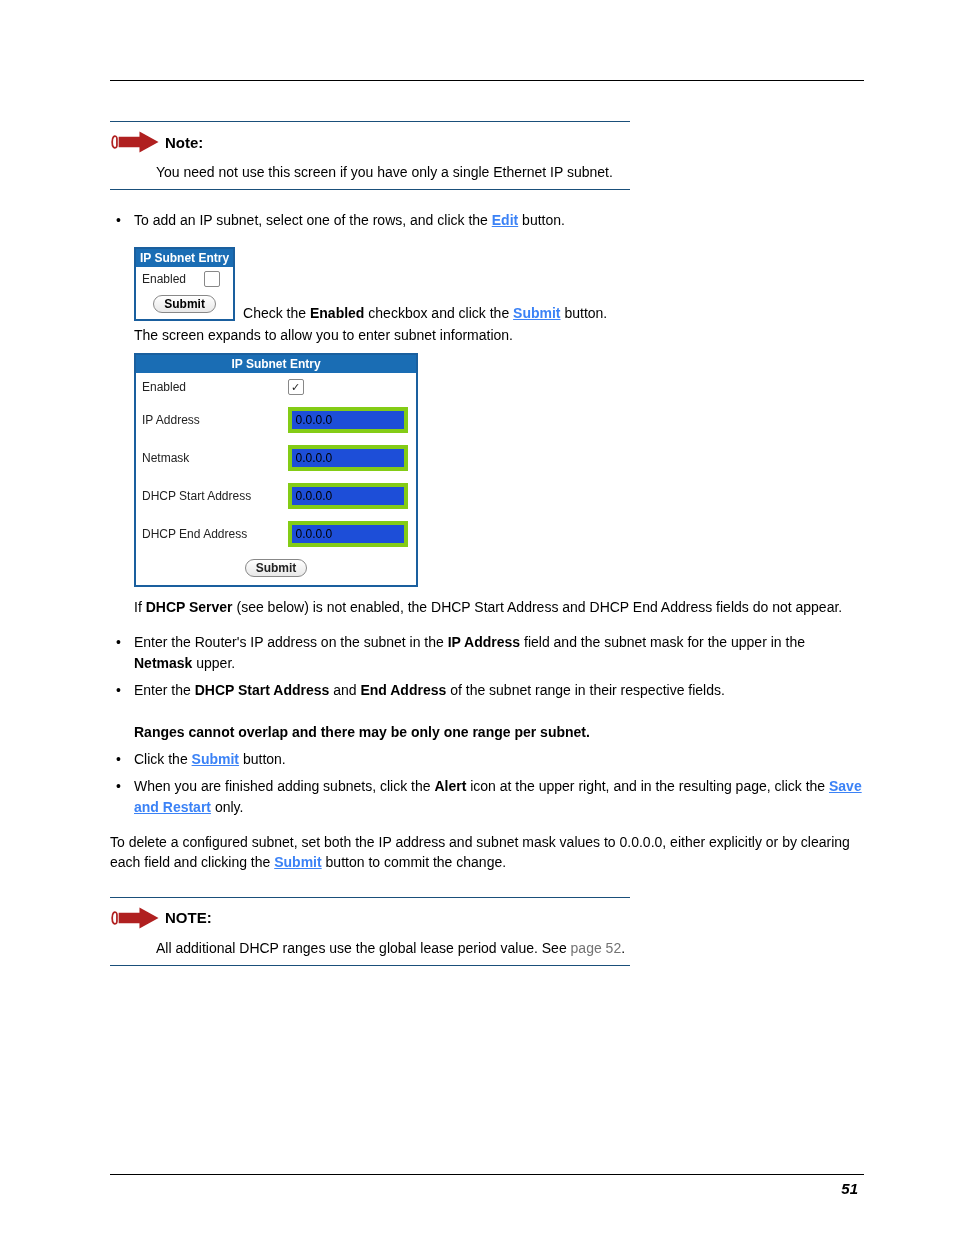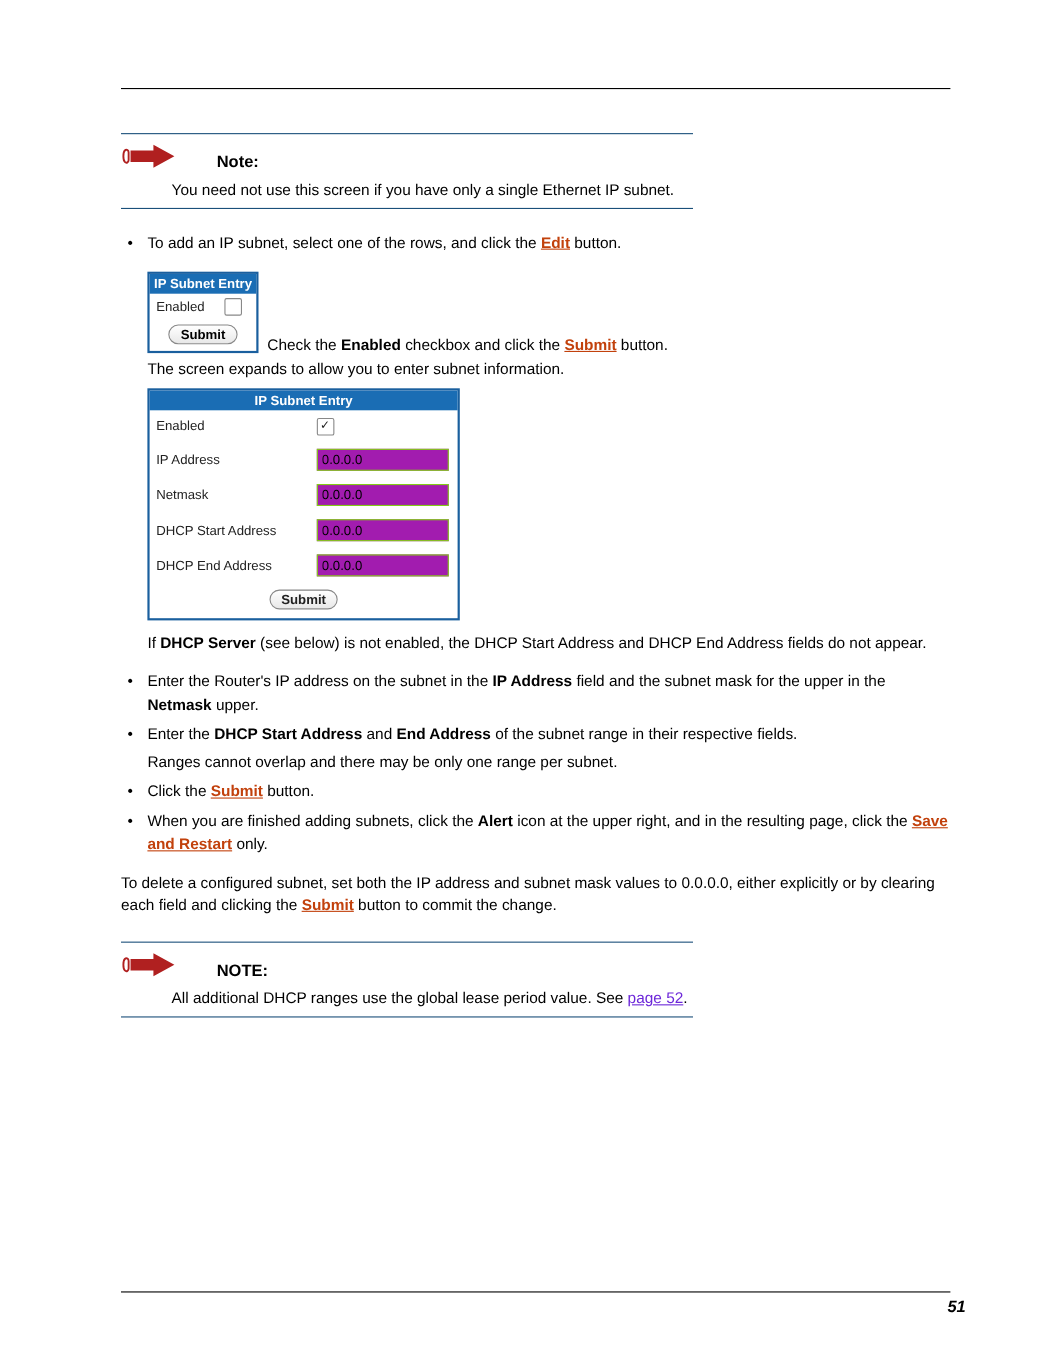--- a/index.html
+++ b/index.html
@@ -24,22 +24,22 @@
   .note-block {
     margin: 0 0 10px 0;
   }
   .note-rule-top {
     border-top: 1px solid #1a4f7a;
     width: 520px;
     margin-bottom: 6px;
   }
   .note-header {
     display: flex;
-    align-items: flex-end;
-    gap: 35px;
+    align-items: center;
+    gap: 3px;
     margin: 0 0 6px 0;
   }
   .pointing-hand {
     width: 52px;
     height: 28px;
     flex-shrink: 0;
   }
   .note-label {
     font-weight: bold;
     font-size: 15px;
@@ -70,28 +70,27 @@
     margin-bottom: 6px;
   }
   ul.bullets > li::before {
     content: "•";
     position: absolute;
     left: 6px;
     top: 0;
     font-size: 14px;
   }
   .link {
-    color: #c2410c;
+    color: #3b82f6;
     font-weight: bold;
     text-decoration: underline;
     cursor: pointer;
   }
   .inline-link {
-    color: #6d28d9;
-    text-decoration: underline;
+    color: #737373;
     cursor: pointer;
   }
   .bold { font-weight: bold; }
 
   
   .subnet-small {
     display: inline-block;
     border: 2px solid #1a5f9e;
     vertical-align: bottom;
     margin: 6px 4px 0 24px;
@@ -163,25 +162,25 @@
   }
   .subnet-large td {
     padding: 6px 6px;
     vertical-align: middle;
     color: #222;
   }
   .subnet-large td:first-child {
     width: 52%;
   }
   .txt {
-    border: 1px solid #84cc16;
+    border: 4px solid #84cc16;
     padding: 2px 4px;
     width: 120px;
     font-size: 12px;
-    background: #a21caf;
+    background: #1d4ed8;
     box-sizing: border-box;
   }
   .subnet-large .btnrow td {
     text-align: center;
     padding: 6px 0 8px 0;
   }
 
   p.dhcp-note {
     margin: 8px 0 14px 24px;
     line-height: 1.5;
@@ -190,21 +189,21 @@
   .footer-rule {
     border-top: 1px solid #000;
     position: absolute;
     bottom: 60px;
     left: 110px;
     right: 90px;
   }
   .page-num {
     position: absolute;
     bottom: 38px;
-    right: 76px;
+    right: 96px;
     font-style: italic;
     font-weight: bold;
     font-size: 15px;
   }
 </style>
 </head>
 <body>
 
 <div class="page">
 
@@ -282,21 +281,21 @@
   <p class="dhcp-note">
     <span>If </span><span class="bold">DHCP Server</span><span> (see below) is not enabled, the DHCP Start Address and DHCP End Address fields do not appear.</span>
   </p>
 
   <ul class="bullets">
     <li>
       <span>Enter the Router's IP address on the subnet in the </span><span class="bold">IP Address</span><span> field and the subnet mask for the upper in the </span><span class="bold">Netmask</span><span> upper.</span>
     </li>
     <li>
       <span>Enter the </span><span class="bold">DHCP Start Address</span><span> and </span><span class="bold">End Address</span><span> of the subnet range in their respective fields.</span>
-      <div style="margin-top:4px;">Ranges cannot overlap and there may be only one range per subnet.</div>
+      <div style="margin-top:21px;font-weight:bold;">Ranges cannot overlap and there may be only one range per subnet.</div>
     </li>
     <li>
       <span>Click the </span><span class="link">Submit</span><span> button.</span>
     </li>
     <li>
       <span>When you are finished adding subnets, click the </span><span class="bold">Alert</span><span> icon at the upper right, and in the resulting page, click the </span><span class="link">Save and Restart</span><span> only.</span>
     </li>
   </ul>
 
   <p class="body" style="margin-top:14px;">

